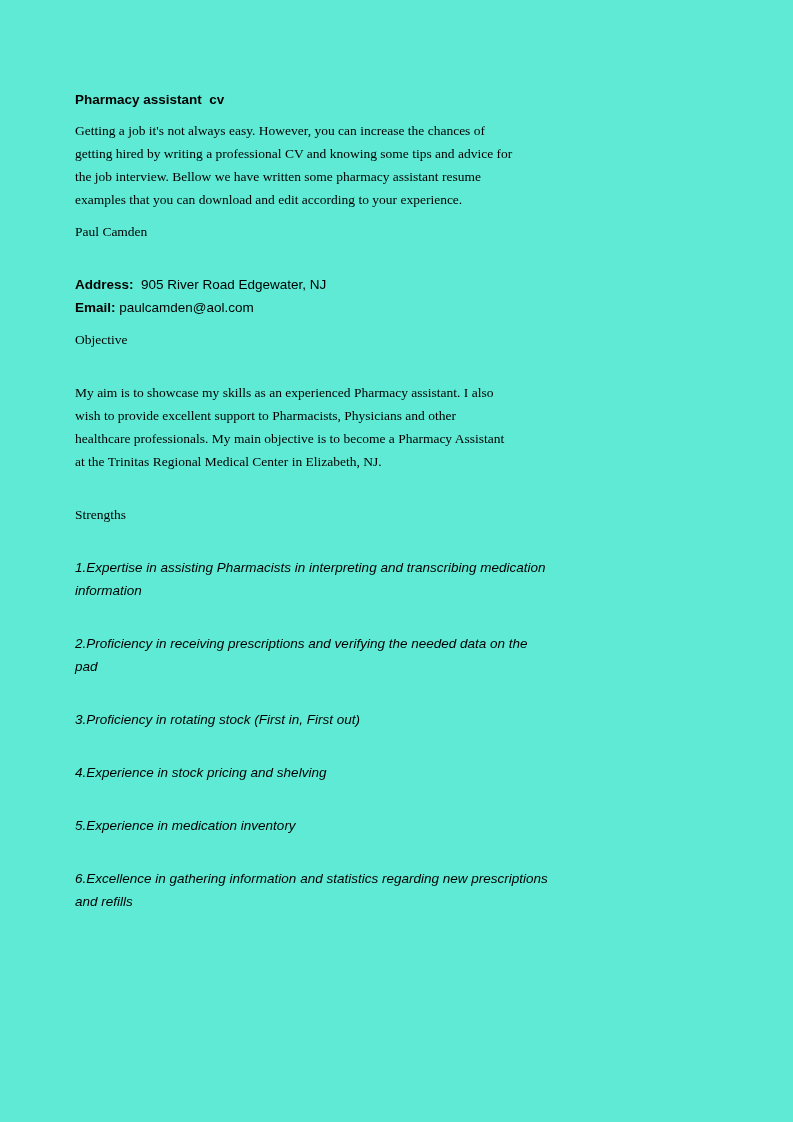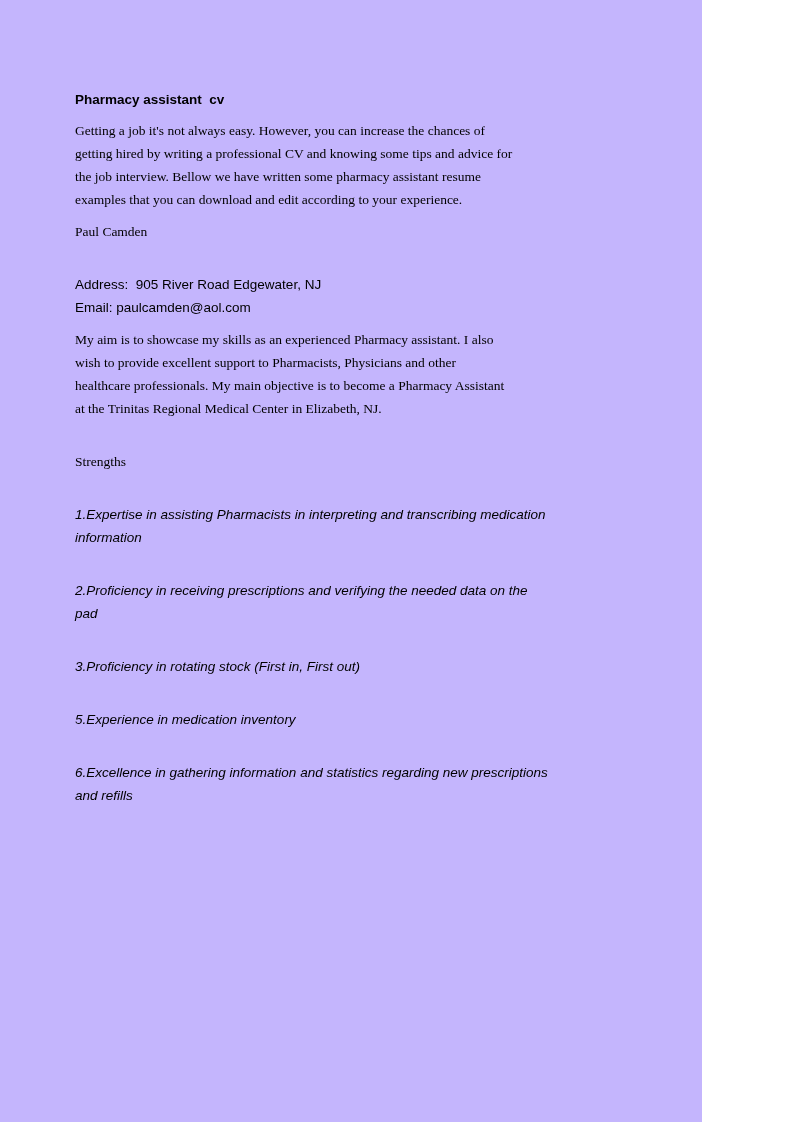--- a/index.html
+++ b/index.html
@@ -2,23 +2,23 @@
 <html><head>
 <meta charset="utf-8">
 <style>
   html, body {
     margin: 0;
     padding: 0;
     background: #ffffff;
   }
   .page {
     position: relative;
-    width: 702px;
+    width: 793px;
     height: 1122px;
-    background: #c4b5fd;
+    background: #5eead4;
     box-sizing: border-box;
     padding: 88px 75px 0 75px;
     font-family: "Liberation Sans", sans-serif;
     font-size: 13.5px;
     line-height: 23px;
     color: #000000;
     overflow: hidden;
   }
   .para {
     margin: 0 0 9px 0;
@@ -34,21 +34,21 @@
   .gap-after {
     margin-bottom: 30px;
   }
   .contact-block {
     margin: 0 0 9px 0;
   }
   .contact-row {
     white-space: pre-wrap;
   }
   .contact-label {
-    font-weight: normal;
+    font-weight: bold;
     margin-top: 43px;
   }
   .item {
     margin: 0 0 30px 0;
     white-space: pre-wrap;
     font-style: italic;
   }
   .item:last-child {
     margin-bottom: 0;
   }
@@ -66,30 +66,32 @@
 examples that you can download and edit according to your experience.</div>
 
 
   <div class="para gap-after">Paul Camden</div>
 
   <div class="contact-block">
     <div class="contact-row"><span class="contact-label">Address:</span><span>  905 River Road Edgewater, NJ</span></div>
     <div class="contact-row"><span class="contact-label">Email:</span><span> paulcamden@aol.com</span></div>
   </div>
 
+  <div class="para gap-after">Objective</div>
 
   <div class="para gap-after">My aim is to showcase my skills as an experienced Pharmacy assistant. I also
 wish to provide excellent support to Pharmacists, Physicians and other
 healthcare professionals. My main objective is to become a Pharmacy Assistant
 at the Trinitas Regional Medical Center in Elizabeth, NJ.</div>
 
   <div class="para gap-after">Strengths</div>
 
   <div class="item">1.Expertise in assisting Pharmacists in interpreting and transcribing medication
 information</div>
   <div class="item">2.Proficiency in receiving prescriptions and verifying the needed data on the
 pad</div>
   <div class="item">3.Proficiency in rotating stock (First in, First out)</div>
+  <div class="item">4.Experience in stock pricing and shelving</div>
   <div class="item">5.Experience in medication inventory</div>
   <div class="item">6.Excellence in gathering information and statistics regarding new prescriptions
 and refills</div>
 
 </div>
 
 </body></html>

